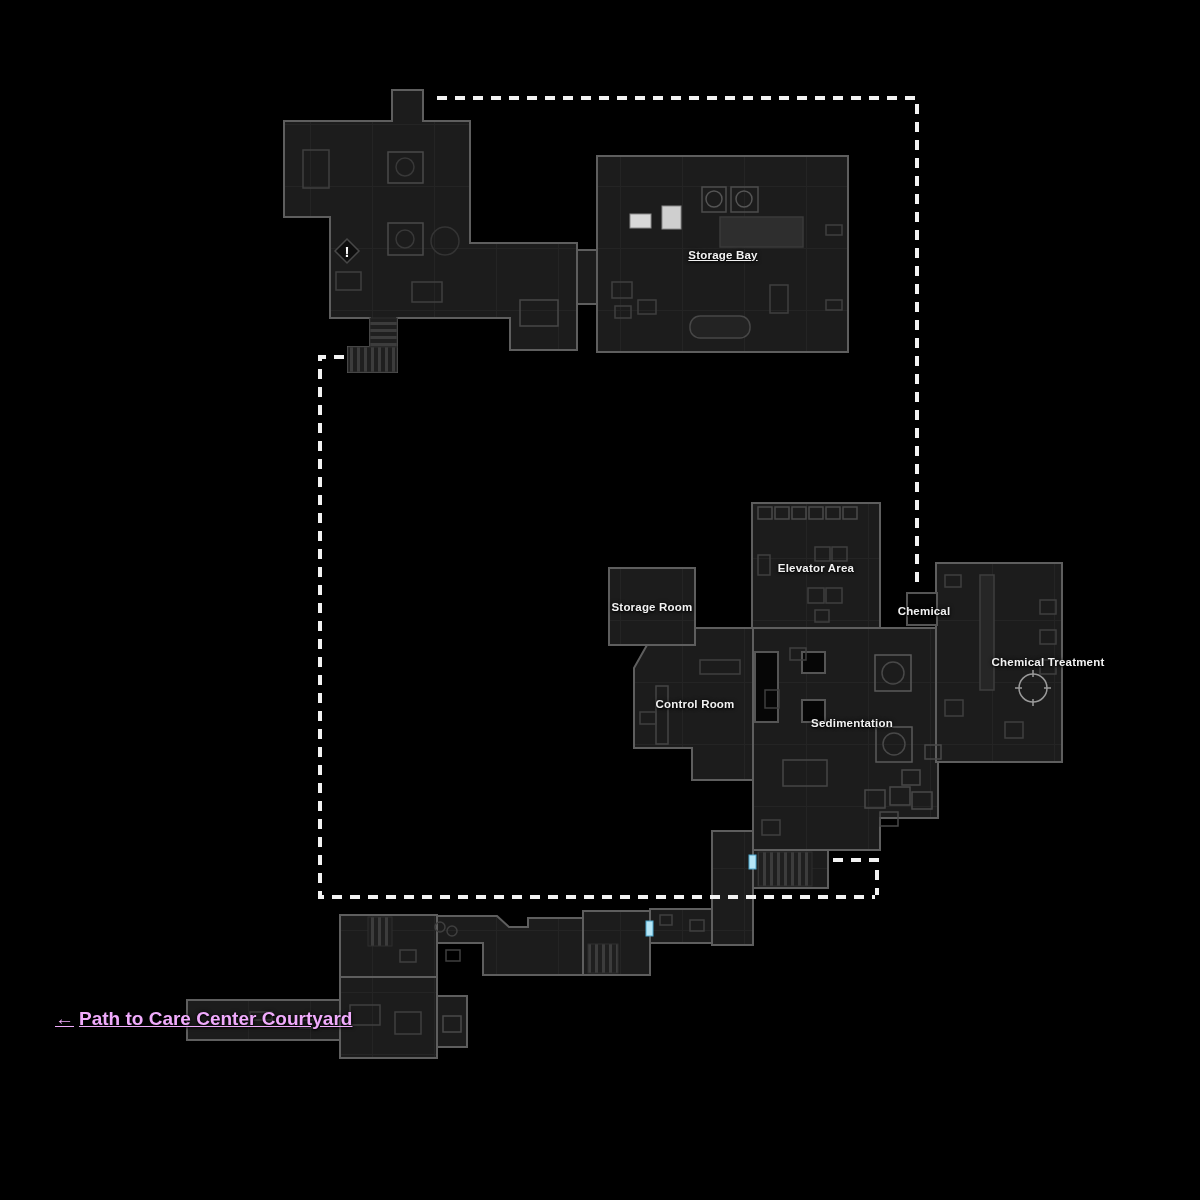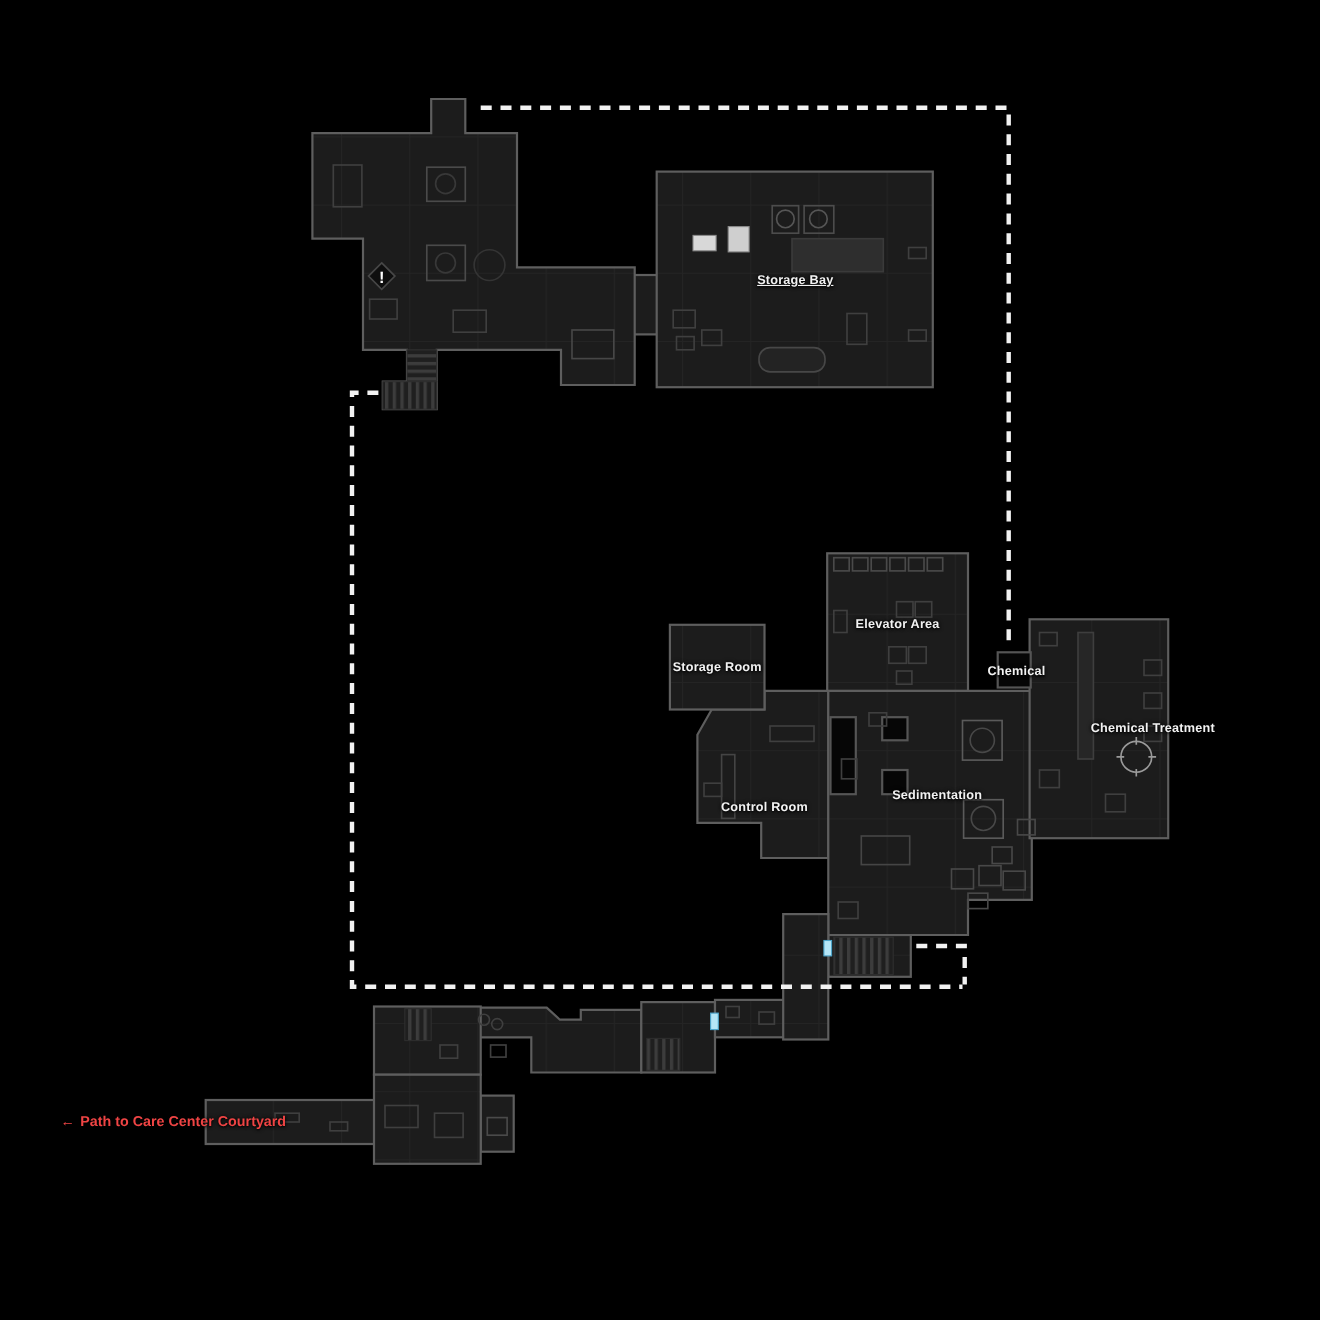--- a/index.html
+++ b/index.html
@@ -2,23 +2,23 @@
 <html><head>
 <meta charset="utf-8">
 <style>
   html,body{margin:0;padding:0;background:#000;}
   #stage{position:relative;width:1200px;height:1200px;background:#000;overflow:hidden;
          font-family:"Liberation Sans",sans-serif;}
   #map-svg{position:absolute;left:0;top:0;}
   .room-label{position:absolute;transform:translate(-50%,-50%);color:#f2f2f2;
     font-size:11.5px;font-weight:700;letter-spacing:.2px;white-space:nowrap;
     text-shadow:0 1px 2px rgba(0,0,0,.95),0 0 4px rgba(0,0,0,.85);}
-  .exit-label{position:absolute;transform:translate(0,-50%);color:#ef4444;
-    font-size:13px;font-weight:700;white-space:nowrap;
-    text-shadow:0 1px 2px rgba(0,0,0,.95),0 0 4px rgba(0,0,0,.85);}
+  .exit-label{position:absolute;transform:translate(0,-50%);color:#f0abfc;
+    font-size:19px;font-weight:700;white-space:nowrap;
+    text-shadow:0 1px 2px rgba(0,0,0,.95),0 0 4px rgba(0,0,0,.85);text-decoration:underline;}
   .exit-label .arrow{margin-right:5px;font-weight:700;}
 </style>
 </head>
 <body>
 
 <div id="stage">
   <svg id="map-svg" width="1200" height="1200" viewBox="0 0 1200 1200">
     <defs>
       <pattern id="roomtex" width="62" height="62" patternUnits="userSpaceOnUse">
         <rect width="62" height="62" fill="#1c1c1c"></rect>
@@ -183,19 +183,19 @@
       <path d="M344 357 H320 V897 H875"></path>
       <path d="M833 860 H877 V895"></path>
     </g>
   </svg>
 
   <div class="room-label" style="left:723px;top:255px;text-decoration:underline;">Storage Bay</div>
   <div class="room-label" style="left:652px;top:607px;">Storage Room</div>
   <div class="room-label" style="left:816px;top:568px;">Elevator Area</div>
   <div class="room-label" style="left:924px;top:611px;">Chemical</div>
   <div class="room-label" style="left:1000px;top:662px;margin-left:48px;">Chemical Treatment</div>
-  <div class="room-label" style="left:695px;top:704px;margin-top:30px;">Control Room</div>
+  <div class="room-label" style="left:695px;top:704px;">Control Room</div>
   <div class="room-label" style="left:846px;top:723px;padding-left:12px;">Sedimentation</div>
 
   <div class="exit-label" style="left:55px;top:1019px;">
     <span class="arrow">←</span><span>Path to Care Center Courtyard</span>
   </div>
 </div>
 
 </body></html>

